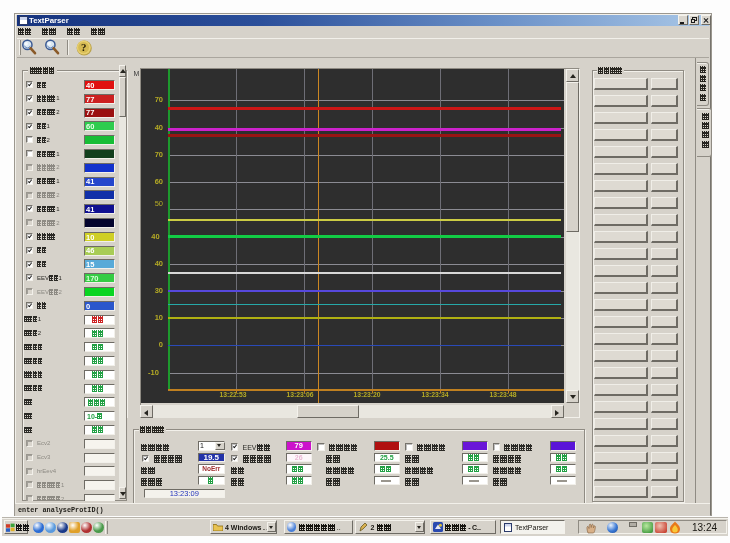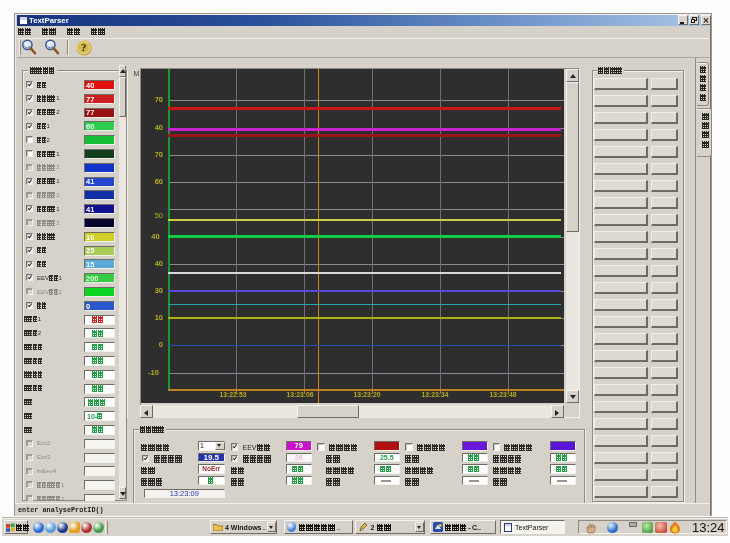--- a/index.html
+++ b/index.html
@@ -116,33 +116,33 @@
     <div style="position:absolute;left:1px;top:1px;width:4px;height:2px;border-left:1.4px solid #1a1a1a;border-bottom:1.4px solid #1a1a1a;transform:rotate(-50deg)"></div>
   </div>
 <div class="ab lbl" style="left:37px;top:233.40000000000003px;"><span class="qq" style="--c:#2b2a26"><i class="q s5"></i><i class="q s5"></i><i class="q s5"></i><i class="q s5"></i></span></div>
 <div class="ab" style="left:84px;top:231.8px;width:30.5px;height:10px;background:#cfcf25;border:1px solid;border-color:#6e6b64 #f2f0ea #f2f0ea #6e6b64;"></div>
 <div class="ab" style="left:86px;top:232.60000000000002px;font-size:7.5px;font-weight:bold;color:#fff;line-height:9px">10</div>
 <div class="ab" style="left:25.5px;top:246.80000000000004px;width:7px;height:7px;background:#fff;border:1px solid #76736c;border-right-color:#f2f0ea;border-bottom-color:#f2f0ea;box-shadow:inset 1px 1px 0 rgba(0,0,0,0.25)">
     <div style="position:absolute;left:1px;top:1px;width:4px;height:2px;border-left:1.4px solid #1a1a1a;border-bottom:1.4px solid #1a1a1a;transform:rotate(-50deg)"></div>
   </div>
 <div class="ab lbl" style="left:37px;top:247.20000000000005px;"><span class="qq" style="--c:#2b2a26"><i class="q s5"></i><i class="q s5"></i></span></div>
 <div class="ab" style="left:84px;top:245.60000000000002px;width:30.5px;height:10px;background:#a8cc55;border:1px solid;border-color:#6e6b64 #f2f0ea #f2f0ea #6e6b64;"></div>
-<div class="ab" style="left:86px;top:246.40000000000003px;font-size:7.5px;font-weight:bold;color:#fff;line-height:9px">25</div>
+<div class="ab" style="left:86px;top:246.40000000000003px;font-size:7.5px;font-weight:bold;color:#fff;line-height:9px">46</div>
 <div class="ab" style="left:25.5px;top:260.59999999999997px;width:7px;height:7px;background:#fff;border:1px solid #76736c;border-right-color:#f2f0ea;border-bottom-color:#f2f0ea;box-shadow:inset 1px 1px 0 rgba(0,0,0,0.25)">
     <div style="position:absolute;left:1px;top:1px;width:4px;height:2px;border-left:1.4px solid #1a1a1a;border-bottom:1.4px solid #1a1a1a;transform:rotate(-50deg)"></div>
   </div>
 <div class="ab lbl" style="left:37px;top:261.0px;"><span class="qq" style="--c:#2b2a26"><i class="q s5"></i><i class="q s5"></i></span></div>
 <div class="ab" style="left:84px;top:259.4px;width:30.5px;height:10px;background:#58aad8;border:1px solid;border-color:#6e6b64 #f2f0ea #f2f0ea #6e6b64;"></div>
 <div class="ab" style="left:86px;top:260.2px;font-size:7.5px;font-weight:bold;color:#fff;line-height:9px">15</div>
 <div class="ab" style="left:25.5px;top:274.4px;width:7px;height:7px;background:#fff;border:1px solid #76736c;border-right-color:#f2f0ea;border-bottom-color:#f2f0ea;box-shadow:inset 1px 1px 0 rgba(0,0,0,0.25)">
     <div style="position:absolute;left:1px;top:1px;width:4px;height:2px;border-left:1.4px solid #1a1a1a;border-bottom:1.4px solid #1a1a1a;transform:rotate(-50deg)"></div>
   </div>
 <div class="ab lbl" style="left:37px;top:274.8px;"><span style="font-size:6px;color:#2b2a26;line-height:6.5px;vertical-align:top">EEV</span><span class="qq" style="--c:#2b2a26"><i class="q s5"></i><i class="q s5"></i></span><span style="font-size:6px;color:#2b2a26;line-height:6.5px;vertical-align:top">1</span></div>
 <div class="ab" style="left:84px;top:273.2px;width:30.5px;height:10px;background:#35cc44;border:1px solid;border-color:#6e6b64 #f2f0ea #f2f0ea #6e6b64;"></div>
-<div class="ab" style="left:86px;top:274.0px;font-size:7.5px;font-weight:bold;color:#d8ffd8;line-height:9px">200</div>
+<div class="ab" style="left:86px;top:274.0px;font-size:7.5px;font-weight:bold;color:#d8ffd8;line-height:9px">170</div>
 <div class="ab" style="left:25.5px;top:288.2px;width:7px;height:7px;background:#d9d5cd;border:1px solid #9a978f;border-right-color:#f2f0ea;border-bottom-color:#f2f0ea;box-shadow:inset 1px 1px 0 rgba(0,0,0,0.25)"></div>
 <div class="ab lbl" style="left:37px;top:288.6px;"><span style="font-size:6px;color:#8d8a83;line-height:6.5px;vertical-align:top">EEV</span><span class="qq" style="--c:#8d8a83"><i class="q s5"></i><i class="q s5"></i></span><span style="font-size:6px;color:#8d8a83;line-height:6.5px;vertical-align:top">2</span></div>
 <div class="ab" style="left:84px;top:287.0px;width:30.5px;height:10px;background:#0ad522;border:1px solid;border-color:#6e6b64 #f2f0ea #f2f0ea #6e6b64;"></div>
 <div class="ab" style="left:25.5px;top:302.0px;width:7px;height:7px;background:#fff;border:1px solid #76736c;border-right-color:#f2f0ea;border-bottom-color:#f2f0ea;box-shadow:inset 1px 1px 0 rgba(0,0,0,0.25)">
     <div style="position:absolute;left:1px;top:1px;width:4px;height:2px;border-left:1.4px solid #1a1a1a;border-bottom:1.4px solid #1a1a1a;transform:rotate(-50deg)"></div>
   </div>
 <div class="ab lbl" style="left:37px;top:302.40000000000003px;"><span class="qq" style="--c:#2b2a26"><i class="q s5"></i><i class="q s5"></i></span></div>
 <div class="ab" style="left:84px;top:300.8px;width:30.5px;height:10px;background:#2b57cc;border:1px solid;border-color:#6e6b64 #f2f0ea #f2f0ea #6e6b64;"></div>
 <div class="ab" style="left:86px;top:301.6px;font-size:7.5px;font-weight:bold;color:#fff;line-height:9px">0</div>
 <div class="ab lbl" style="left:23.5px;top:316.20000000000005px;"><span class="qq" style="--c:#2b2a26"><i class="q s5"></i><i class="q s5"></i><i class="q s5"></i></span><span style="font-size:6px;color:#2b2a26;line-height:6px;vertical-align:top">1</span></div>
@@ -219,21 +219,21 @@
 <div class="ab" style="left:95px;top:320px;width:1px;height:4px;background:#c08020"></div>
 <div class="ab" style="left:163px;top:320px;width:1px;height:4px;background:#c08020"></div>
 <div class="ab" style="left:231px;top:320px;width:1px;height:4px;background:#c08020"></div>
 <div class="ab" style="left:299px;top:320px;width:1px;height:4px;background:#c08020"></div>
 <div class="ab" style="left:367px;top:320px;width:1px;height:4px;background:#c08020"></div>
 <div class="ab" style="left:177px;top:0;width:1.2px;height:334px;background:#cc8722"></div>
 <div class="ab" style="left:7px;top:27.3px;width:15px;text-align:right;font-size:7.5px;font-weight:bold;color:#b5ab25;line-height:8px">70</div>
 <div class="ab" style="left:7px;top:54.6px;width:15px;text-align:right;font-size:7.5px;font-weight:bold;color:#b5ab25;line-height:8px">40</div>
 <div class="ab" style="left:7px;top:81.8px;width:15px;text-align:right;font-size:7.5px;font-weight:bold;color:#b5ab25;line-height:8px">70</div>
 <div class="ab" style="left:7px;top:109.0px;width:15px;text-align:right;font-size:7.5px;font-weight:bold;color:#b5ab25;line-height:8px">60</div>
-<div class="ab" style="left:7px;top:143px;width:15px;text-align:right;font-size:7.5px;font-weight:normal;color:#b5ab25;line-height:8px">50</div>
+<div class="ab" style="left:7px;top:131px;width:15px;text-align:right;font-size:7.5px;font-weight:normal;color:#b5ab25;line-height:8px">50</div>
 <div class="ab" style="left:7px;top:163.5px;width:15px;text-align:center;font-size:7.5px;font-weight:bold;color:#b5ab25;line-height:8px">40</div>
 <div class="ab" style="left:7px;top:190.7px;width:15px;text-align:right;font-size:7.5px;font-weight:bold;color:#b5ab25;line-height:8px">40</div>
 <div class="ab" style="left:7px;top:217.9px;width:15px;text-align:right;font-size:7.5px;font-weight:bold;color:#b5ab25;line-height:8px">30</div>
 <div class="ab" style="left:7px;top:245.2px;width:15px;text-align:right;font-size:7.5px;font-weight:bold;color:#b5ab25;line-height:8px">10</div>
 <div class="ab" style="left:7px;top:272.4px;width:15px;text-align:right;font-size:7.5px;font-weight:bold;color:#b5ab25;line-height:8px">0</div>
 <div class="ab" style="left:7px;top:299.6px;width:15px;text-align:left;font-size:7.5px;font-weight:bold;color:#b5ab25;line-height:8px">-10</div>
 <div class="ab" style="left:76px;top:322px;width:32px;text-align:center;font-size:6.8px;font-weight:bold;color:#b5ab25;line-height:8px">13:22:53</div>
 <div class="ab" style="left:143px;top:322px;width:32px;text-align:center;font-size:6.8px;font-weight:bold;color:#b5ab25;line-height:8px">13:23:06</div>
 <div class="ab" style="left:210px;top:322px;width:32px;text-align:center;font-size:6.8px;font-weight:bold;color:#b5ab25;line-height:8px">13:23:20</div>
 <div class="ab" style="left:278px;top:322px;width:32px;text-align:center;font-size:6.8px;font-weight:bold;color:#b5ab25;line-height:8px">13:23:34</div>
@@ -468,12 +468,12 @@
 <div class="ab" style="left:606.5px;top:521.5px;width:11.5px;height:11.5px;border-radius:50%;background:radial-gradient(circle at 35% 30%,#eaf2fc,#3a78d4 55%,#1a4898)"></div>
 <div class="ab" style="left:629px;top:522px;width:8px;height:5px;background:#b0aca4;border:1px solid #6e6b64"></div>
 <div class="ab" style="left:641.5px;top:521.5px;width:11px;height:11.5px;background:radial-gradient(circle at 40% 35%,#b8e8a0,#2a8a2a);border-radius:2px"></div>
 <div class="ab" style="left:654.5px;top:521.5px;width:12px;height:11.5px;background:radial-gradient(circle at 40% 35%,#f0c0b0,#c02818);border-radius:2px"></div>
 <div class="ab" style="left:668px;top:520.5px">
     <svg width="14" height="13">
       <path d="M7 0.5 C9 3 12.5 5 12 8.5 C11.6 11.5 9.5 12.5 7 12.5 C4.5 12.5 2.4 11.5 2 8.5 C1.5 5 5 3 7 0.5 Z" fill="#e87818"></path>
       <path d="M7 4 C8.2 5.5 10 6.8 9.8 9 C9.6 10.8 8.4 11.5 7 11.5 C5.6 11.5 4.4 10.8 4.2 9 C4 6.8 5.8 5.5 7 4 Z" fill="#f8c838"></path>
     </svg>
   </div>
-<div class="ab" style="left:692px;top:522.5px;font-size:13px;color:#16140f;line-height:9px">13:24</div>
+<div class="ab" style="left:692px;top:522.5px;font-size:10px;color:#16140f;line-height:9px">13:24</div>
 </body></html>

